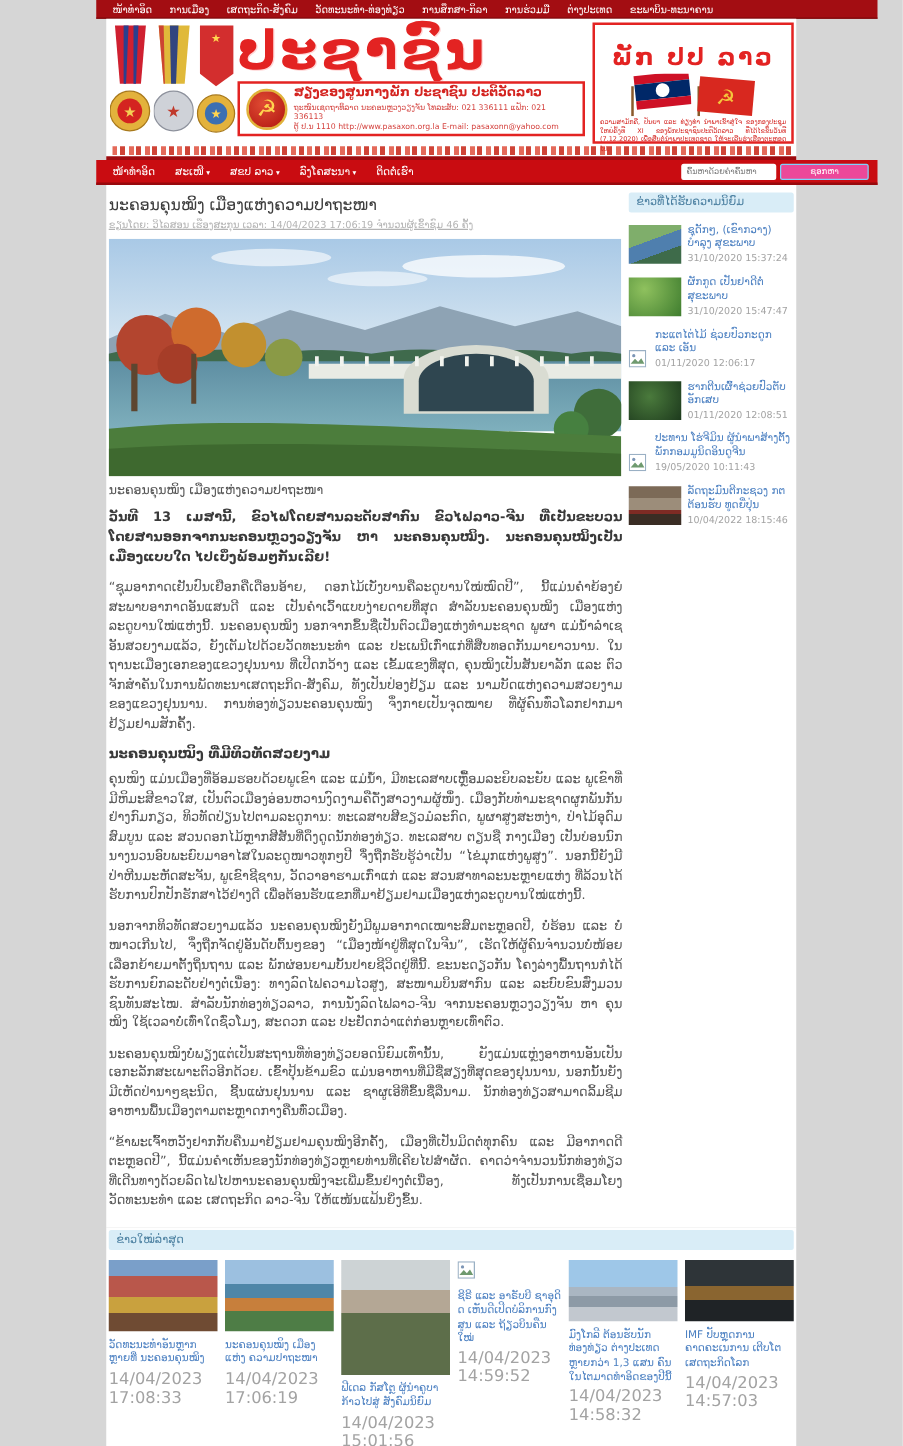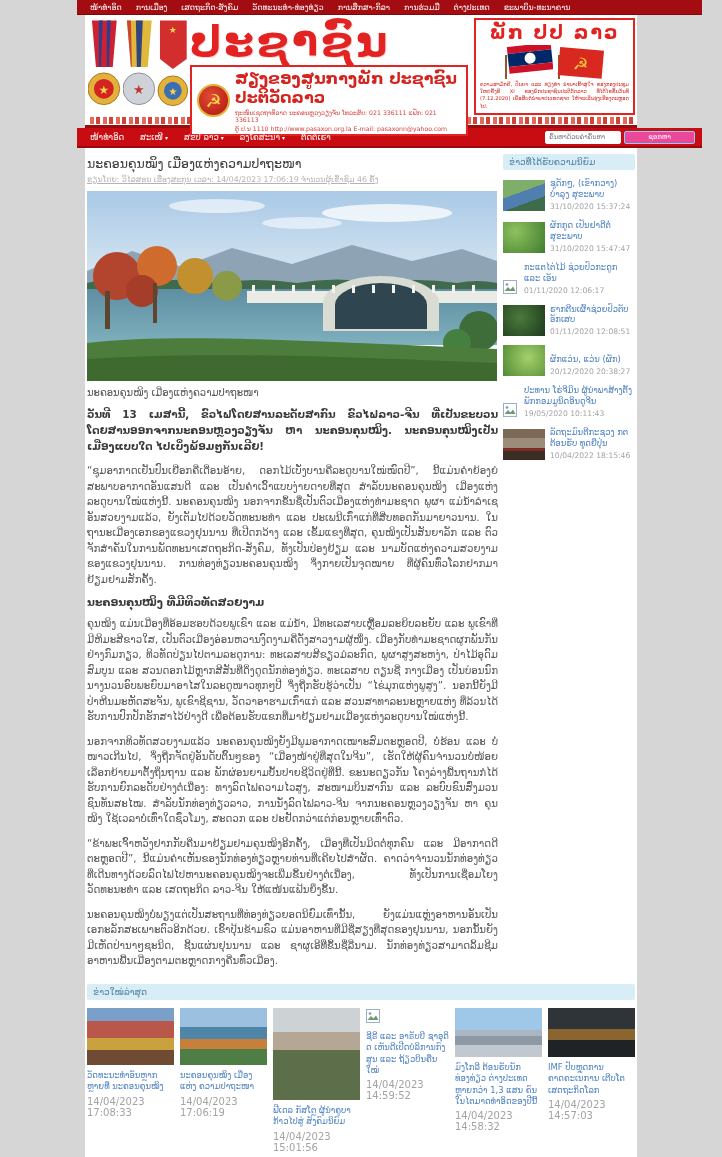--- a/index.html
+++ b/index.html
@@ -17,23 +17,23 @@
   .header { padding:3px 2px 0 3px; border-bottom:3px solid #9d0b0f; }
   .head-row { display:flex; height:97px; }
   .medals { width:102px; display:flex; gap:2px; padding-top:1px; }
   .center { width:290px; display:flex; flex-direction:column; align-items:flex-start; }
   .logo { font-size:43px; font-weight:bold; color:#e32322; line-height:1.1; letter-spacing:3px;
     text-shadow:1px 1px 0 #ffd7d7, -1px -1px 0 #fff; }
   .redbox { display:flex; align-items:center; gap:5px; border:2px solid #e32322; background:#fff;
     padding:2px 5px; width:278px; }
   .emblem { width:33px; height:33px; border-radius:50%; background:radial-gradient(circle at 40% 35%, #e04b33, #b01510);
     border:2px solid #e0b23a; color:#ffd54f; font-size:18px; display:flex; align-items:center; justify-content:center; flex:none; }
-  .tagline { font-size:16px; font-weight:bold; color:#d42420; line-height:1.2; }
+  .tagline { font-size:10px; font-weight:bold; color:#d42420; line-height:1.2; }
   .addr { font-size:6.2px; color:#d4423e; margin-top:1.5px; }
-  .rbanner { margin-left:6px; width:179px; border:2px solid #e32322; background:#fff; padding:2px 4px; text-align:center; }
+  .rbanner { margin-left:6px; width:179px; border:2px solid #e32322; background:#fff; padding:16px 4px; text-align:center; }
   .rb-title { font-size:19px; font-weight:bold; color:#e32322; letter-spacing:2px; line-height:1.1; }
   .flags { display:flex; justify-content:center; gap:3px; margin:2px 0; }
   .rb-cap { font-size:5.2px; color:#d42420; text-align:justify; line-height:1.4; }
   .ticker { height:7px; margin:2px 2px 1px;
     background:repeating-linear-gradient(90deg,#e46a5a 0 4px,#fff 4px 6px,#cf4437 6px 10px,#fff 10px 13px); }
 
   
   .nav2 { display:flex; align-items:center; height:20px; background:#c90c11;
     border-bottom:2px solid #98090d; padding:0 7px 0 13px; }
   .n2-item { color:#fff; font-size:8.4px; text-decoration:none; margin-right:16px; white-space:nowrap; }
@@ -77,21 +77,21 @@
   .cimg { width:87px; height:57px; margin-bottom:5px; }
   .cimg.tall { height:92px; }
   .cimg.short { height:49px; }
   .cimg-broken { margin-bottom:4px; }
   .ci-temple { background:linear-gradient(180deg,#7a9fc9 0 22%,#b9574b 22% 52%,#c9a13e 52% 74%,#6f4b33 74%); }
   .ci-bridge { background:linear-gradient(180deg,#9cc0e0 0 34%,#4f86a8 34% 54%,#c77f3c 54% 72%,#4e7d46 72%); }
   .ci-castro { background:linear-gradient(180deg,#cdd3d5 0 26%,#b4a795 26% 46%,#5d6e4a 46%); }
   .ci-square { background:linear-gradient(180deg,#9ec7e8 0 44%,#aab6c2 44% 58%,#8d9aa6 58% 76%,#c2c8cf 76%); }
   .ci-shop { background:linear-gradient(180deg,#2e3438 0 42%,#8a6530 42% 66%,#1f2326 66%); }
   .c-title { font-size:8.4px; color:#4a7fc1; line-height:1.35; }
-  .c-time { font-size:10px; color:#a3a3a3; margin-top:3px; }
+  .c-time { font-size:13px; color:#a3a3a3; margin-top:3px; }
 </style>
 </head>
 <body>
 
 <div class="container">
 
   <nav class="topnav" id="topnav">
       <a href="#" class="tn-item">ໜ້າທຳອິດ</a>
       <a href="#" class="tn-item">ການເມືອງ</a>
       <a href="#" class="tn-item">ເສດຖະກິດ-ສັງຄົມ</a>
@@ -231,22 +231,22 @@
         <path d="M0,152 C90,142 220,150 410,158 V190 H0 Z" fill="#4c7d3c"></path>
         <path d="M0,168 C120,160 260,166 410,172 V190 H0 Z" fill="#3e692f"></path>
       </svg>
       <div class="caption">ນະຄອນຄຸນໝິງ ເມືອງແຫ່ງຄວາມປາຖະໜາ</div>
       <p class="lead">ວັນທີ 13 ເມສານີ້, ຂົວໄຟໂດຍສານລະດັບສາກົນ ຂົວໄຟລາວ-ຈີນ ທີ່ເປັນຂະບວນໂດຍສານອອກຈາກນະຄອນຫຼວງວຽງຈັນ ຫາ ນະຄອນຄຸນໝິງ. ນະຄອນຄຸນໝິງເປັນເມືອງແບບໃດ ໄປເບິ່ງພ້ອມໆກັນເລີຍ!</p>
       <div class="bodytext" id="sections">
           <p>“ຊຸມອາກາດເຢັນປົນເຢືອກຄືເດືອນອ້າຍ, ດອກໄມ້ເບັ່ງບານຄືລະດູບານໃໝ່ໝົດປີ”, ນີ້ແມ່ນຄຳຍ້ອງຍໍສະພາບອາກາດອັນແສນດີ ແລະ ເປັນຄຳເວົ້າແບບງ່າຍດາຍທີ່ສຸດ ສຳລັບນະຄອນຄຸນໝິງ ເມືອງແຫ່ງລະດູບານໃໝ່ແຫ່ງນີ້. ນະຄອນຄຸນໝິງ ນອກຈາກຂຶ້ນຊື່ເປັນຕົວເມືອງແຫ່ງທຳມະຊາດ ພູຜາ ແມ່ນ້ຳລຳເຊອັນສວຍງາມແລ້ວ, ຍັງເຕັມໄປດ້ວຍວັດທະນະທຳ ແລະ ປະເພນີເກົ່າແກ່ທີ່ສືບທອດກັນມາຍາວນານ. ໃນຖານະເມືອງເອກຂອງແຂວງຢຸນນານ ທີ່ເປີດກວ້າງ ແລະ ເຂັ້ມແຂງທີ່ສຸດ, ຄຸນໝິງເປັນສັນຍາລັກ ແລະ ຕົວຈັກສຳຄັນໃນການພັດທະນາເສດຖະກິດ-ສັງຄົມ, ທັງເປັນປ່ອງຢ້ຽມ ແລະ ນາມບັດແຫ່ງຄວາມສວຍງາມຂອງແຂວງຢຸນນານ. ການທ່ອງທ່ຽວນະຄອນຄຸນໝິງ ຈຶ່ງກາຍເປັນຈຸດໝາຍ ທີ່ຜູ້ຄົນທົ່ວໂລກຢາກມາຢ້ຽມຢາມສັກຄັ້ງ.</p>
           <h3>ນະຄອນຄຸນໝິງ ທີ່ມີທິວທັດສວຍງາມ</h3>
           <p>ຄຸນໝິງ ແມ່ນເມືອງທີ່ອ້ອມຮອບດ້ວຍພູເຂົາ ແລະ ແມ່ນ້ຳ, ມີທະເລສາບເຫຼື້ອມລະຍິບລະຍັບ ແລະ ພູເຂົາທີ່ມີຫິມະສີຂາວໃສ, ເປັນຕົວເມືອງອ່ອນຫວານງົດງາມຄືດັ່ງສາວງາມຜູ້ໜຶ່ງ. ເມືອງກັບທຳມະຊາດຜູກພັນກັນຢ່າງກົມກຽວ, ທິວທັດປ່ຽນໄປຕາມລະດູການ: ທະເລສາບສີຂຽວມໍລະກົດ, ພູຜາສູງສະຫງ່າ, ປ່າໄມ້ອຸດົມສົມບູນ ແລະ ສວນດອກໄມ້ຫຼາກສີສັນທີ່ດຶງດູດນັກທ່ອງທ່ຽວ. ທະເລສາບ ຕຽນຊື ກາງເມືອງ ເປັນບ່ອນນົກນາງນວນອົບພະຍົບມາອາໄສໃນລະດູໜາວທຸກໆປີ ຈຶ່ງຖືກຮັບຮູ້ວ່າເປັນ “ໄຂ່ມຸກແຫ່ງພູສູງ”. ນອກນີ້ຍັງມີປ່າຫີນມະຫັດສະຈັນ, ພູເຂົາຊີຊານ, ວັດວາອາຮາມເກົ່າແກ່ ແລະ ສວນສາທາລະນະຫຼາຍແຫ່ງ ທີ່ລ້ວນໄດ້ຮັບການປົກປັກຮັກສາໄວ້ຢ່າງດີ ເພື່ອຕ້ອນຮັບແຂກທີ່ມາຢ້ຽມຢາມເມືອງແຫ່ງລະດູບານໃໝ່ແຫ່ງນີ້.</p>
           <p>ນອກຈາກທິວທັດສວຍງາມແລ້ວ ນະຄອນຄຸນໝິງຍັງມີພູມອາກາດເໝາະສົມຕະຫຼອດປີ, ບໍ່ຮ້ອນ ແລະ ບໍ່ໜາວເກີນໄປ, ຈຶ່ງຖືກຈັດຢູ່ອັນດັບຕົ້ນໆຂອງ “ເມືອງໜ້າຢູ່ທີ່ສຸດໃນຈີນ”, ເຮັດໃຫ້ຜູ້ຄົນຈຳນວນບໍ່ໜ້ອຍເລືອກຍ້າຍມາຕັ້ງຖິ່ນຖານ ແລະ ພັກຜ່ອນຍາມບັ້ນປາຍຊີວິດຢູ່ທີ່ນີ້. ຂະນະດຽວກັນ ໂຄງລ່າງພື້ນຖານກໍໄດ້ຮັບການຍົກລະດັບຢ່າງຕໍ່ເນື່ອງ: ທາງລົດໄຟຄວາມໄວສູງ, ສະໜາມບິນສາກົນ ແລະ ລະບົບຂົນສົ່ງມວນຊົນທັນສະໄໝ. ສຳລັບນັກທ່ອງທ່ຽວລາວ, ການນັ່ງລົດໄຟລາວ-ຈີນ ຈາກນະຄອນຫຼວງວຽງຈັນ ຫາ ຄຸນໝິງ ໃຊ້ເວລາບໍ່ເທົ່າໃດຊົ່ວໂມງ, ສະດວກ ແລະ ປະຢັດກວ່າແຕ່ກ່ອນຫຼາຍເທົ່າຕົວ.</p>
+          <p>ນະຄອນຄຸນໝິງບໍ່ພຽງແຕ່ເປັນສະຖານທີ່ທ່ອງທ່ຽວຍອດນິຍົມເທົ່ານັ້ນ, ຍັງແມ່ນແຫຼ່ງອາຫານອັນເປັນເອກະລັກສະເພາະຕົວອີກດ້ວຍ. ເຂົ້າປຸ້ນຂ້າມຂົວ ແມ່ນອາຫານທີ່ມີຊື່ສຽງທີ່ສຸດຂອງຢຸນນານ, ນອກນັ້ນຍັງມີເຫັດປ່ານາໆຊະນິດ, ຊີ້ນແຜ່ນຢຸນນານ ແລະ ຊາຜູເອີທີ່ຂຶ້ນຊື່ລືນາມ. ນັກທ່ອງທ່ຽວສາມາດລິ້ມຊີມອາຫານພື້ນເມືອງຕາມຕະຫຼາດກາງຄືນທົ່ວເມືອງ.</p>
           <p>“ຂ້າພະເຈົ້າຫວັງຢາກກັບຄືນມາຢ້ຽມຢາມຄຸນໝິງອີກຄັ້ງ, ເມືອງທີ່ເປັນມິດຕໍ່ທຸກຄົນ ແລະ ມີອາກາດດີຕະຫຼອດປີ”, ນີ້ແມ່ນຄຳເຫັນຂອງນັກທ່ອງທ່ຽວຫຼາຍທ່ານທີ່ເຄີຍໄປສຳຜັດ. ຄາດວ່າຈຳນວນນັກທ່ອງທ່ຽວ ທີ່ເດີນທາງດ້ວຍລົດໄຟໄປຫານະຄອນຄຸນໝິງຈະເພີ່ມຂຶ້ນຢ່າງຕໍ່ເນື່ອງ, ທັງເປັນການເຊື່ອມໂຍງວັດທະນະທຳ ແລະ ເສດຖະກິດ ລາວ-ຈີນ ໃຫ້ແໜ້ນແຟ້ນຍິ່ງຂຶ້ນ.</p>
-          <p>ນະຄອນຄຸນໝິງບໍ່ພຽງແຕ່ເປັນສະຖານທີ່ທ່ອງທ່ຽວຍອດນິຍົມເທົ່ານັ້ນ, ຍັງແມ່ນແຫຼ່ງອາຫານອັນເປັນເອກະລັກສະເພາະຕົວອີກດ້ວຍ. ເຂົ້າປຸ້ນຂ້າມຂົວ ແມ່ນອາຫານທີ່ມີຊື່ສຽງທີ່ສຸດຂອງຢຸນນານ, ນອກນັ້ນຍັງມີເຫັດປ່ານາໆຊະນິດ, ຊີ້ນແຜ່ນຢຸນນານ ແລະ ຊາຜູເອີທີ່ຂຶ້ນຊື່ລືນາມ. ນັກທ່ອງທ່ຽວສາມາດລິ້ມຊີມອາຫານພື້ນເມືອງຕາມຕະຫຼາດກາງຄືນທົ່ວເມືອງ.</p>
         </div>
     </div>
 
     <aside class="sidebar">
       <div class="infobar">ຂ່າວທີ່ໄດ້ຮັບຄວາມນິຍົມ</div>
       <div id="sideitems">
           <div class="side-item">
     <div class="thumb th-river"></div>
     <div class="s-body">
       <div class="s-title">ຊຸດັກໆ, (ເຂົາກວາງ) ບຳລຸງ ສຸຂະພາບ</div>
@@ -269,27 +269,20 @@
     <div class="s-body">
       <div class="s-title">ກະແຕໄຕ່ໄມ້ ຊ່ວຍປົວກະດູກ ແລະ ເອັນ</div>
       <div class="s-time">01/11/2020  12:06:17</div>
     </div>
   </div>
           <div class="side-item">
     <div class="thumb th-darkleaf"></div>
     <div class="s-body">
       <div class="s-title">ຮາກຕີນເຜົ້າຊ່ວຍປົວຕັບອັກເສບ</div>
       <div class="s-time">01/11/2020  12:08:51</div>
-    </div>
-  </div>
-          <div class="side-item">
-    <div class="thumb th-leaf2"></div>
-    <div class="s-body">
-      <div class="s-title">ຜັກແວ່ນ, ແວ່ນ (ຜັກ)</div>
-      <div class="s-time">20/12/2020  20:38:27</div>
     </div>
   </div>
           <div class="side-item">
     <div class="thumb th-broken"><svg width="14" height="14" viewBox="0 0 14 14">
     <rect x="0.5" y="0.5" width="13" height="13" fill="#fff" stroke="#9ab0c4"></rect>
     <circle cx="4" cy="4.5" r="1.3" fill="#7c95b5"></circle>
     <path d="M1.5,11 L5,7 L7.5,9.5 L10,6.5 L12.5,11 Z" fill="#6f9a6f"></path>
   </svg></div>
     <div class="s-body">
       <div class="s-title">ປະທານ ໂຮ່ຈີມິນ ຜູ້ນຳພາສ້າງຕັ້ງ ພັກກອມມູນິດອິນດູຈີນ</div>

